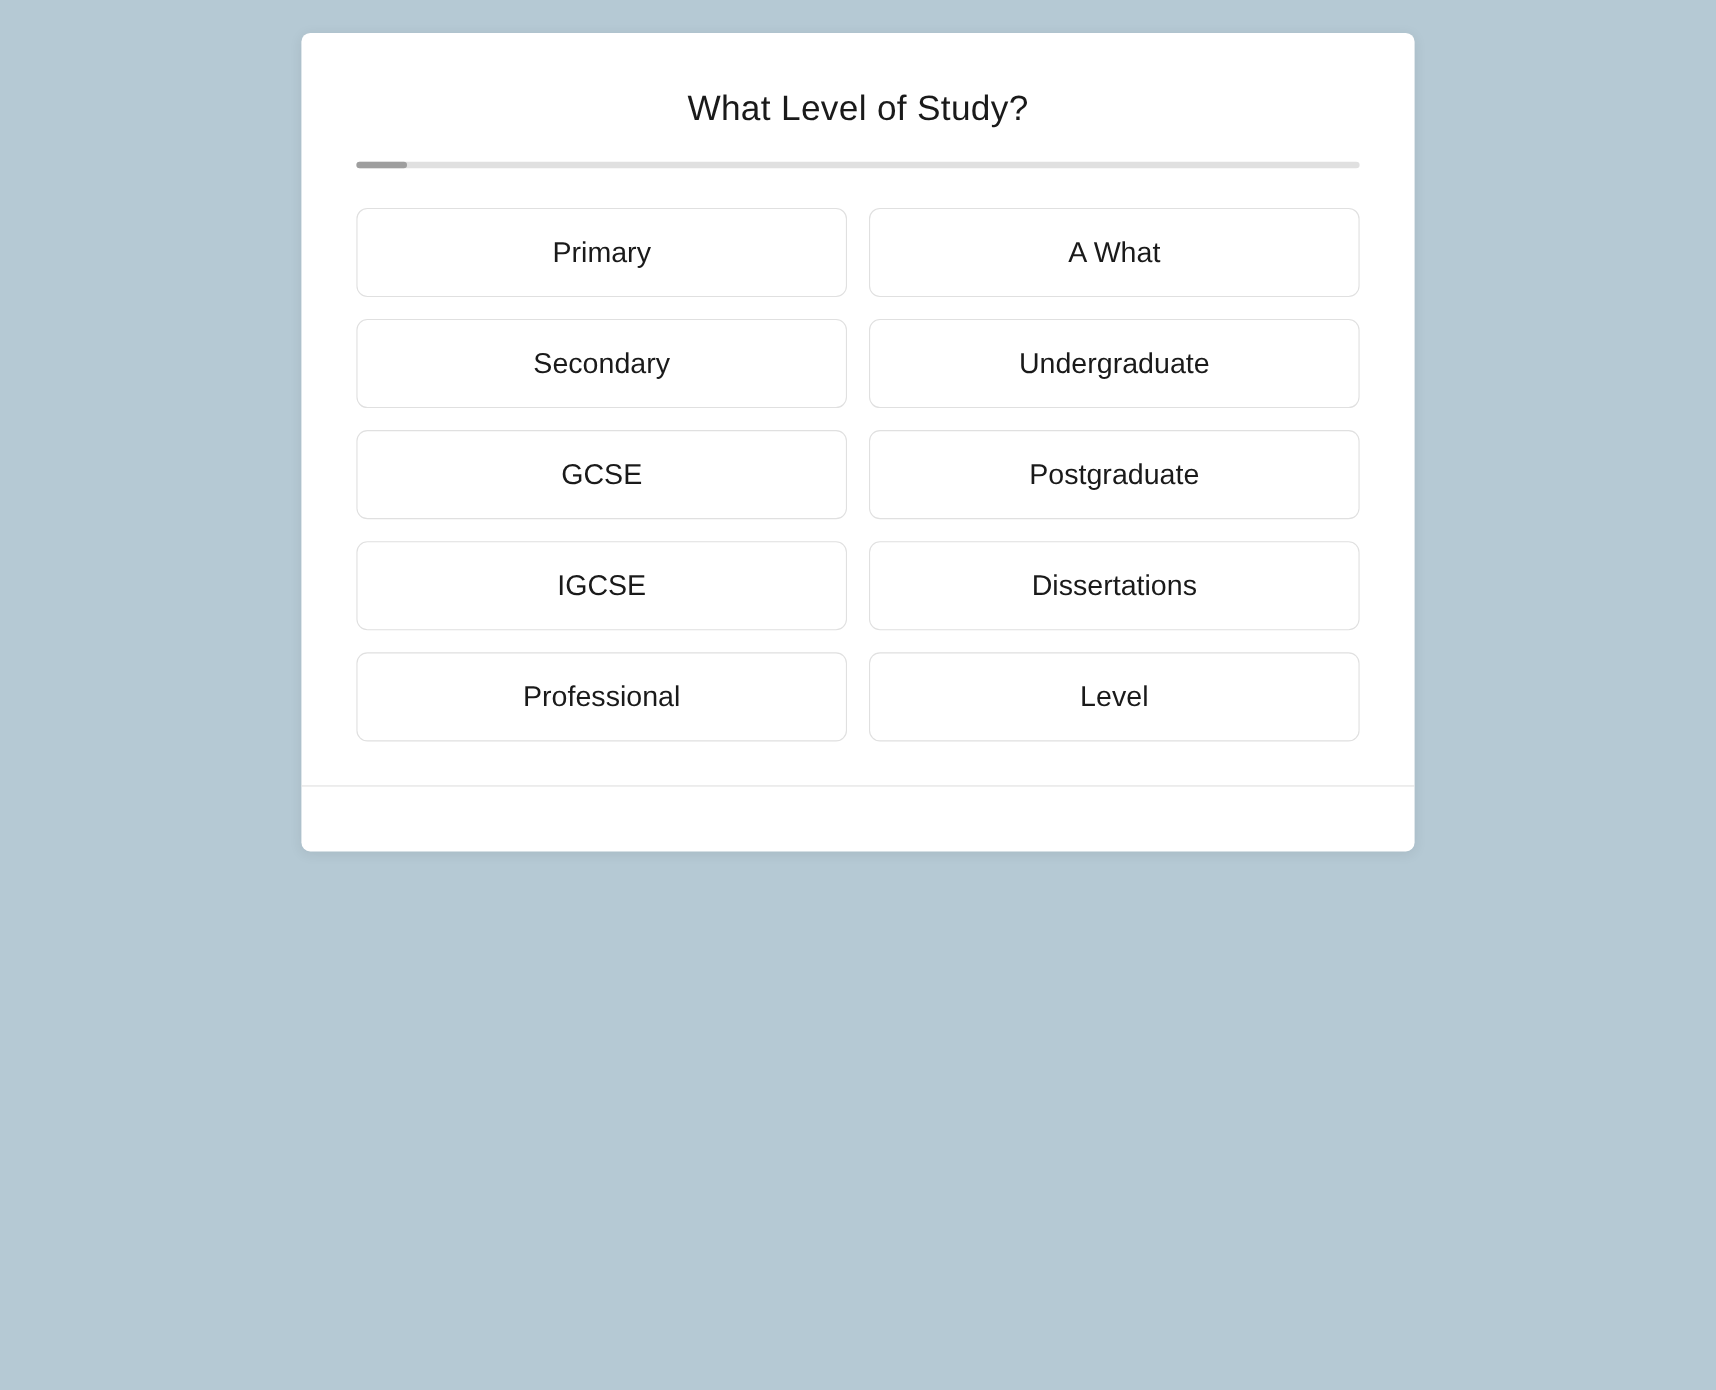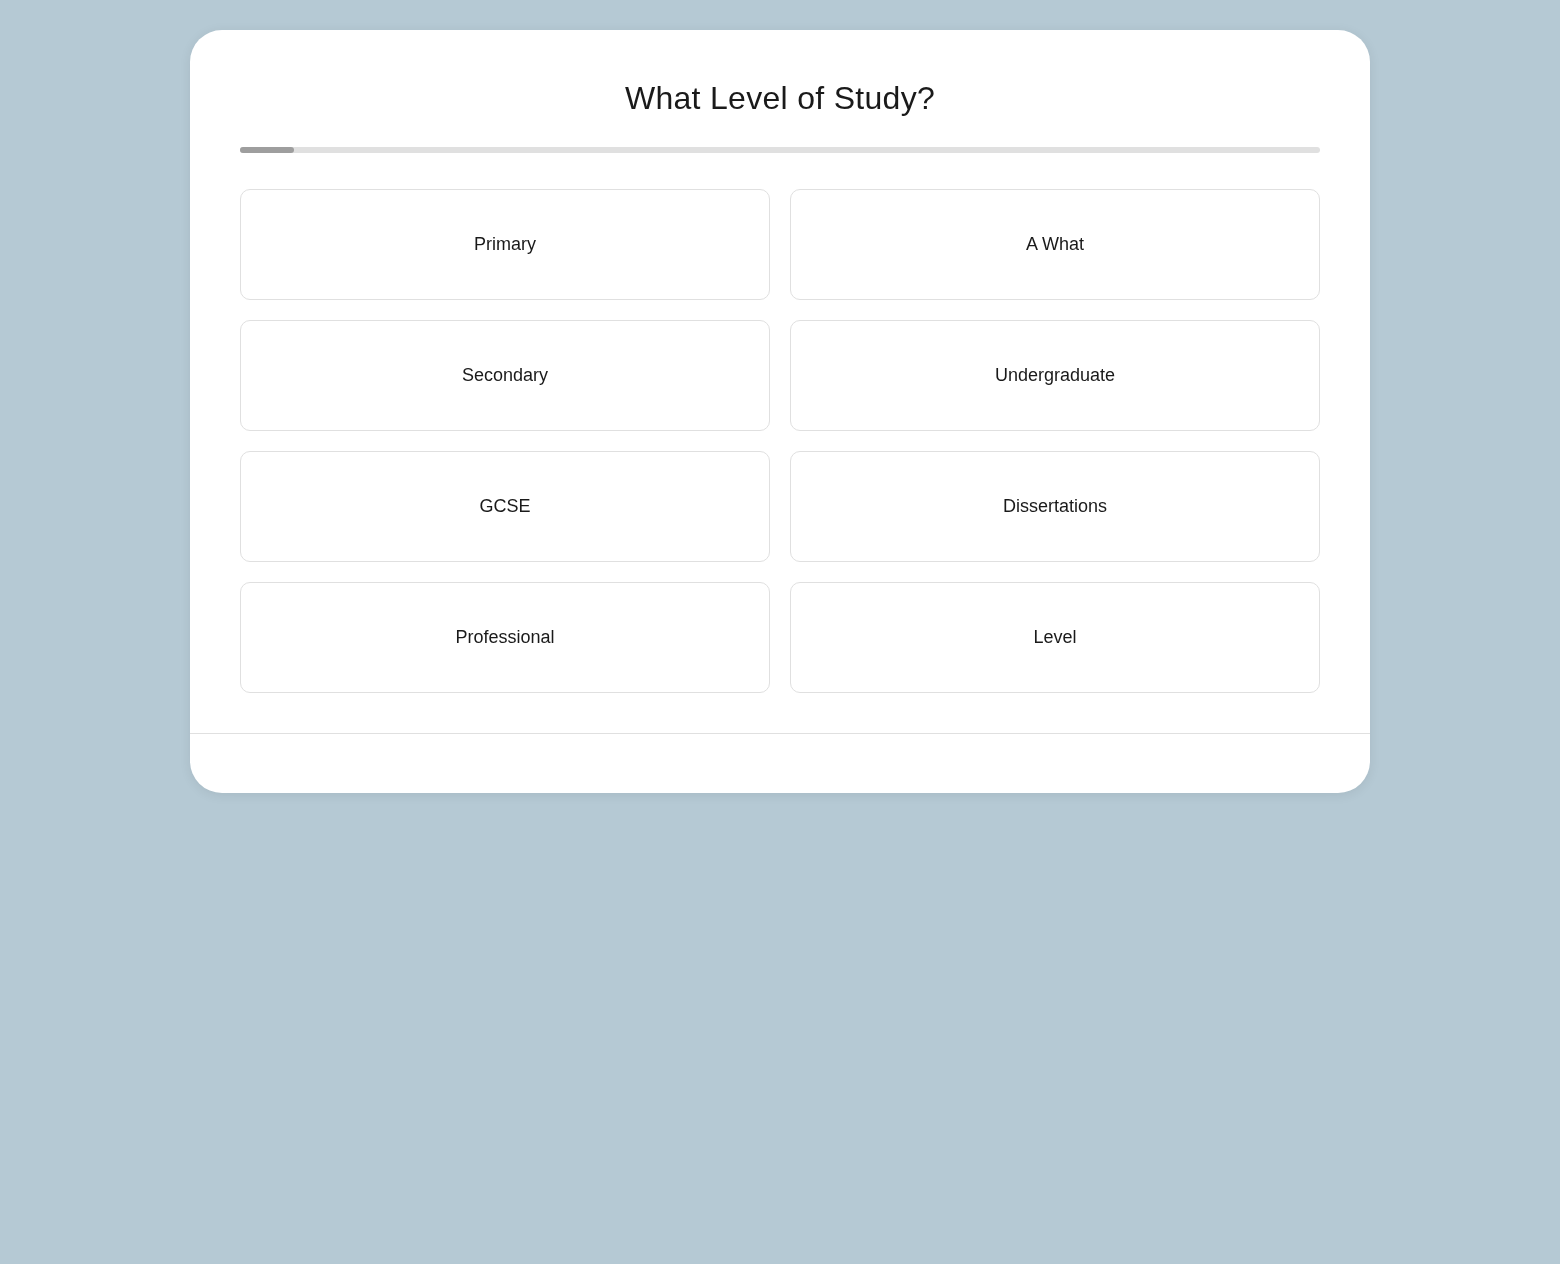--- a/index.html
+++ b/index.html
@@ -14,22 +14,22 @@
       background-color: #b5c9d4;
       display: flex;
       align-items: flex-start;
       justify-content: center;
       font-family: -apple-system, BlinkMacSystemFont, 'Segoe UI', Helvetica, Arial, sans-serif;
       padding: 30px;
     }
 
     .card {
       background: #ffffff;
-      border-radius: 32px;
-      width: 1180px;
+      border-radius: 8px;
+      width: 1012px;
       padding: 50px 50px 0 50px;
       box-shadow: 0 2px 12px rgba(0,0,0,0.08);
       display: flex;
       flex-direction: column;
     }
 
     .page-title {
       text-align: center;
       font-size: 32px;
       font-weight: 400;
@@ -58,22 +58,22 @@
       display: grid;
       grid-template-columns: 1fr 1fr;
       gap: 20px;
       margin-bottom: 40px;
     }
 
     .option-button {
       border: 1.5px solid #e0e0e0;
       border-radius: 10px;
       background: #ffffff;
-      padding: 44px 20px;
-      font-size: 18px;
+      padding: 24px 20px;
+      font-size: 26px;
       font-weight: 400;
       color: #1a1a1a;
       cursor: pointer;
       text-align: center;
       transition: background 0.15s, border-color 0.15s;
     }
 
     .footer-bar {
       border-top: 1.5px solid #e0e0e0;
       height: 60px;
@@ -104,21 +104,27 @@
     <button class="option-button">
       <span>Secondary</span>
     </button>
     <button class="option-button">
       <span>Undergraduate</span>
     </button>
 
     <button class="option-button">
       <span>GCSE</span>
     </button>
+    <button class="option-button">
+      <span>Postgraduate</span>
+    </button>
 
+    <button class="option-button">
+      <span>IGCSE</span>
+    </button>
     <button class="option-button">
       <span>Dissertations</span>
     </button>
 
     <button class="option-button">
       <span>Professional</span>
     </button>
 
     <button class="option-button">
       <span>Level</span>

